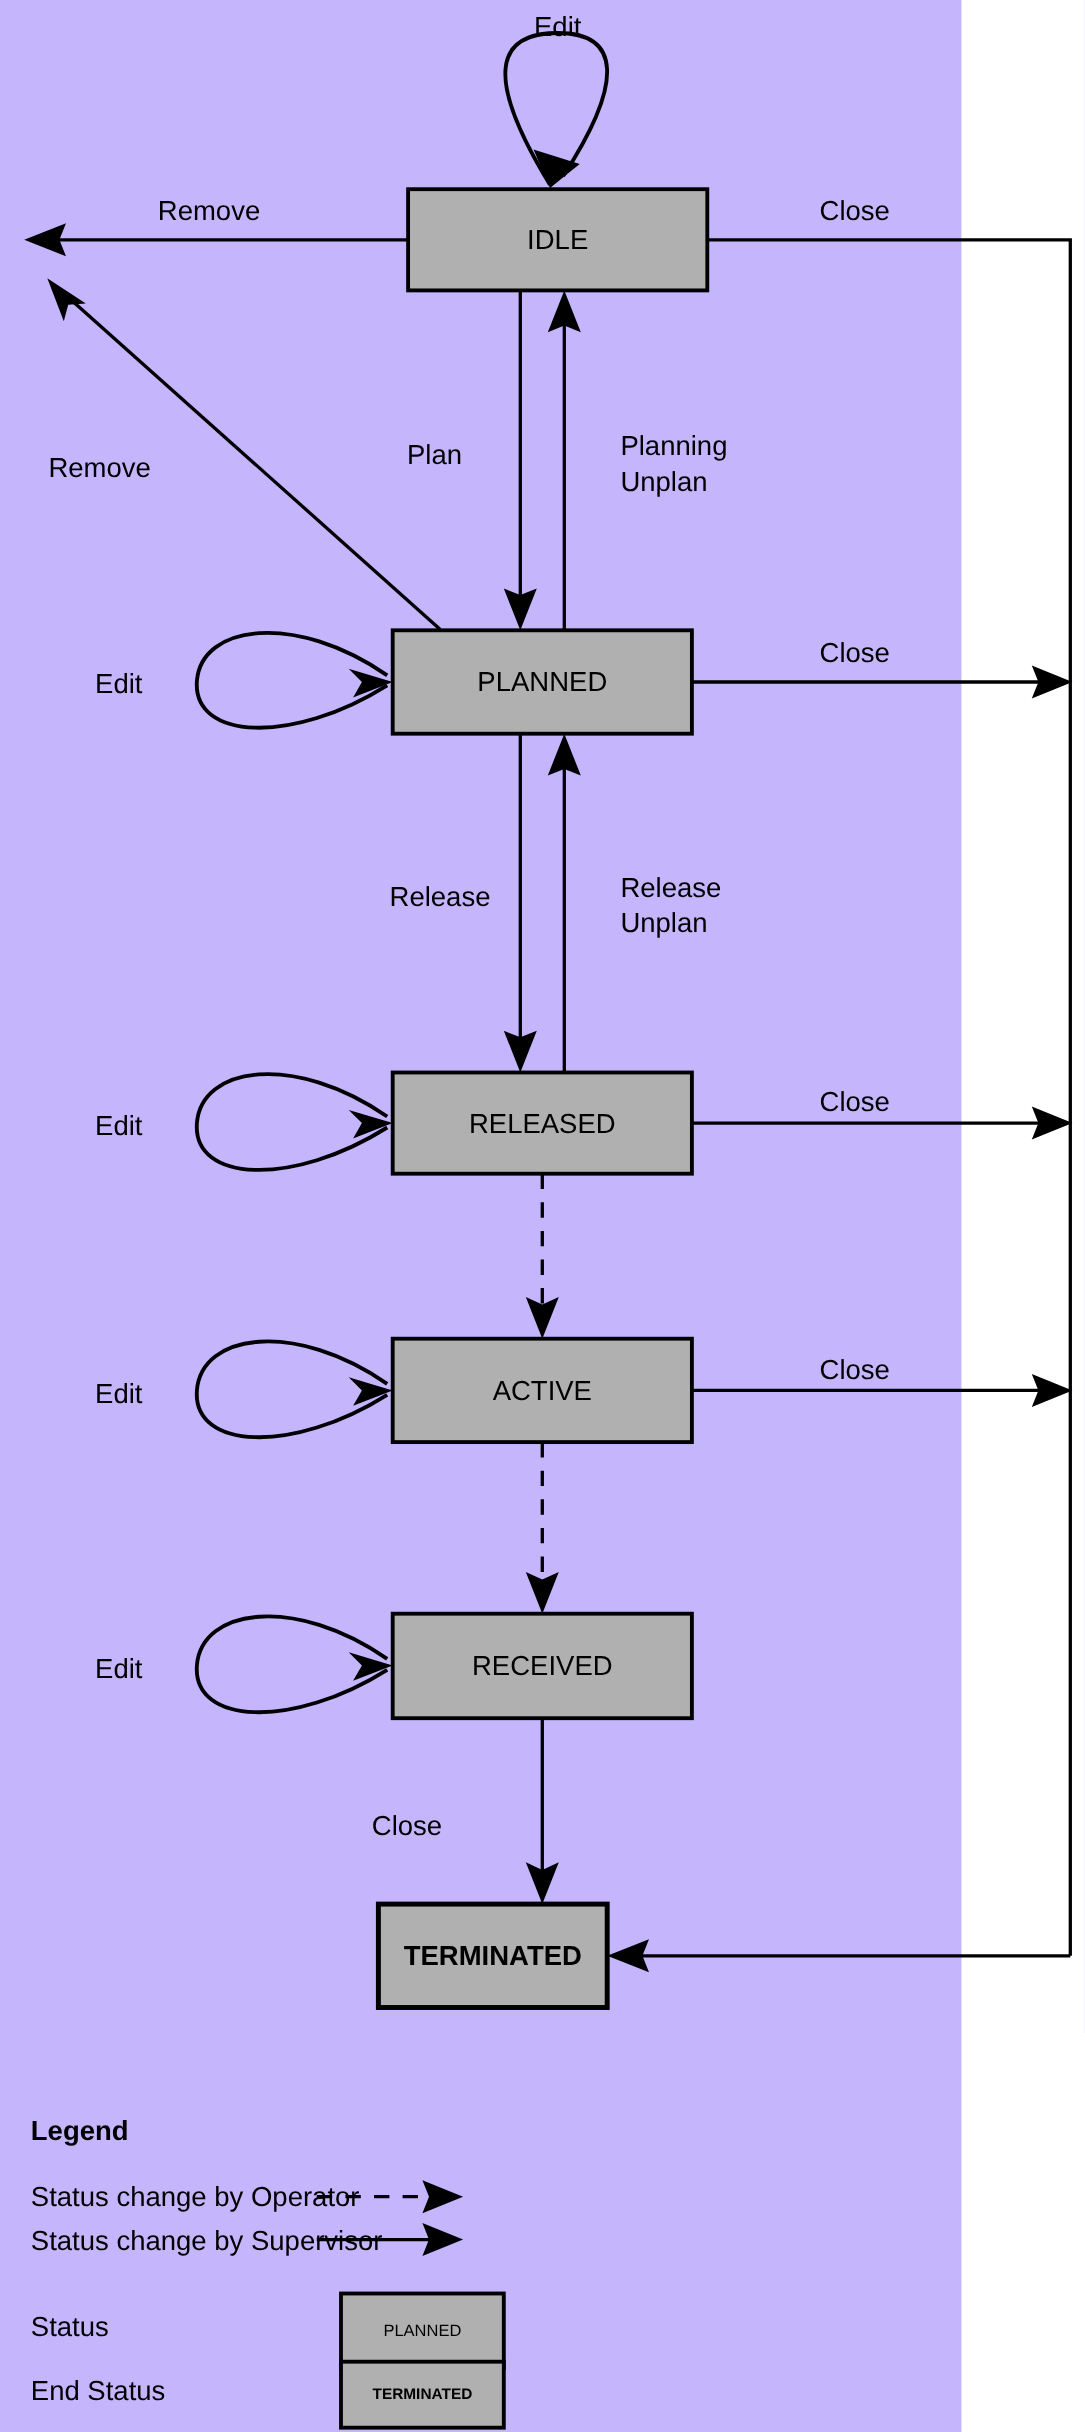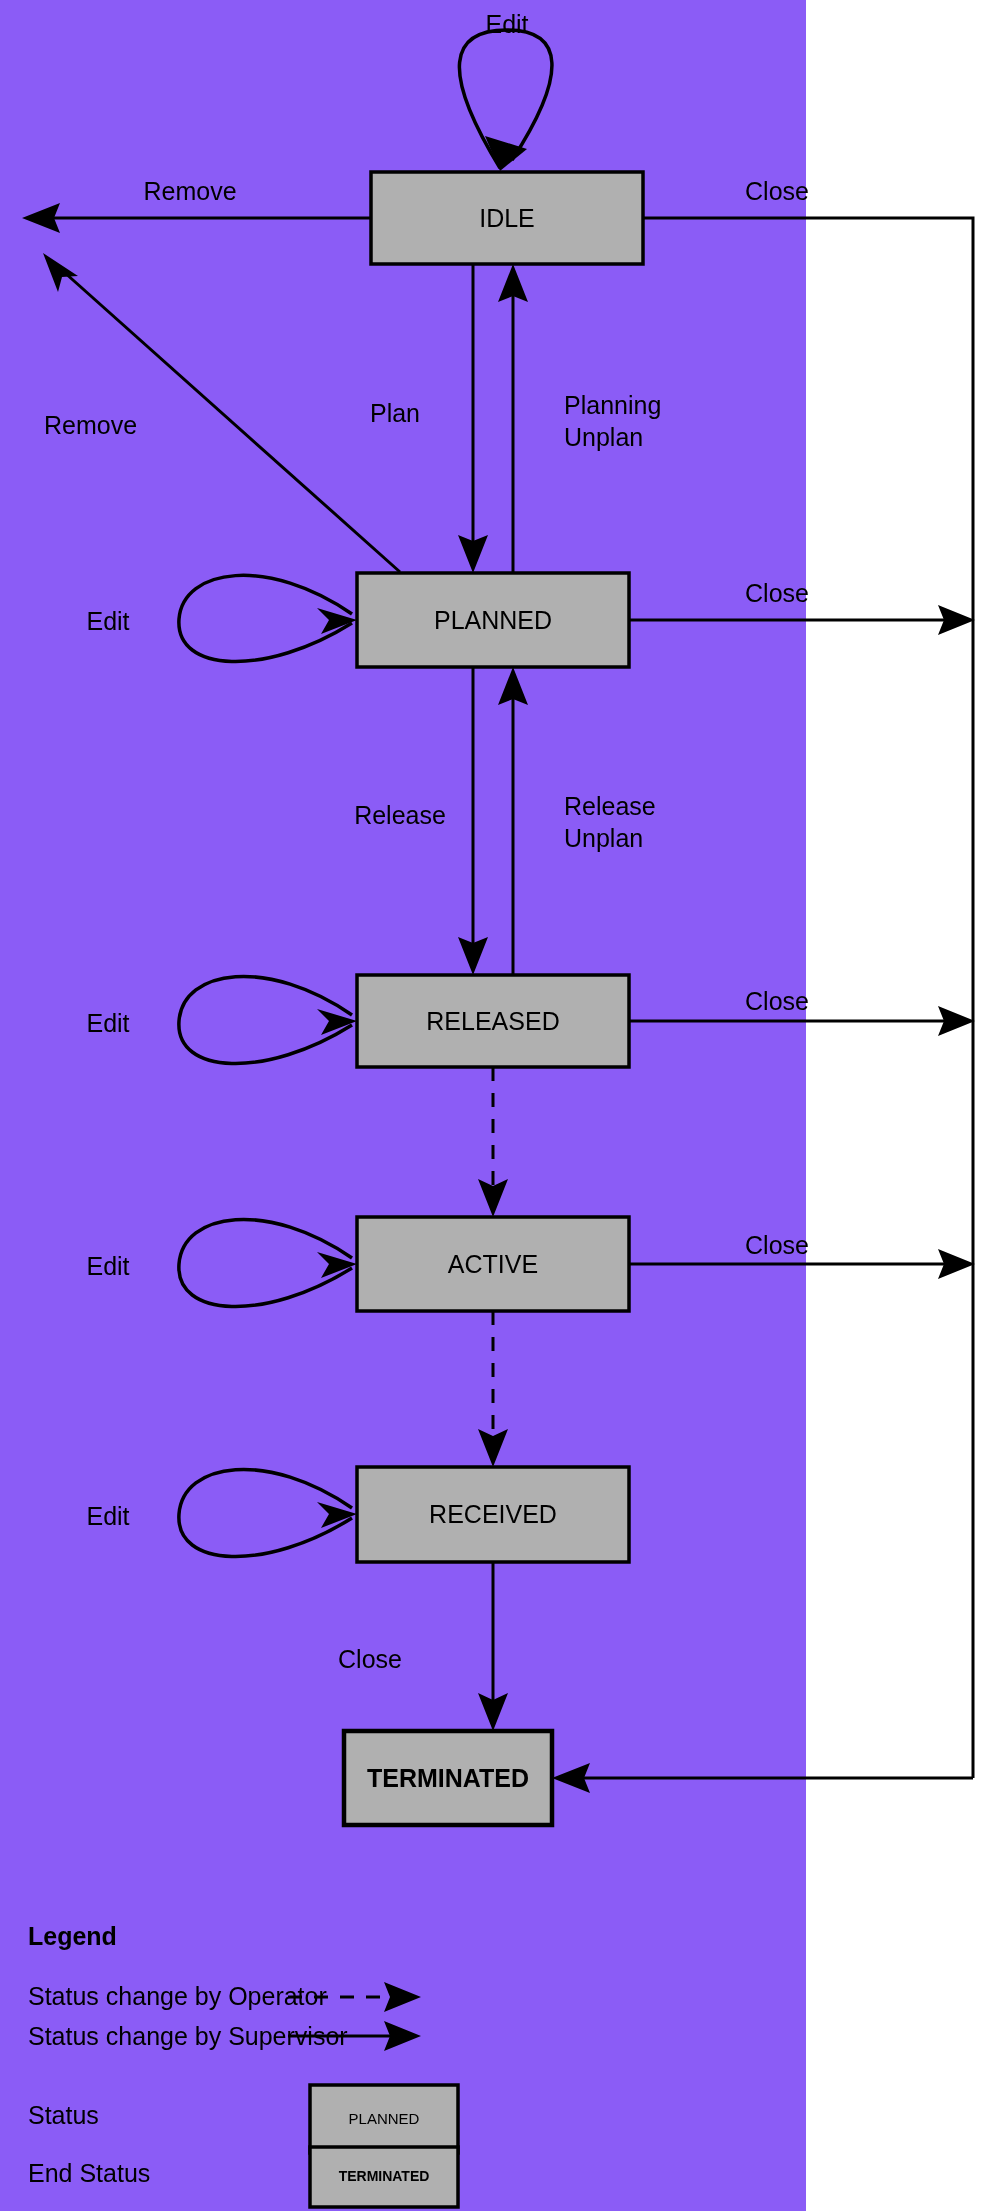--- a/index.html
+++ b/index.html
@@ -9,23 +9,23 @@
     background: #ffffff;
   }
   body {
     font-family: "Liberation Sans", "DejaVu Sans", sans-serif;
     width: 986px;
     height: 2211px;
     overflow: hidden;
   }
   #diagram-root {
     position: relative;
-    width: 806px;
+    width: 874px;
     height: 2211px;
-    background: #8b5cf6;
+    background: #c4b5fd;
   }
   svg#state-diagram {
     display: block;
     width: 986px;
     height: 2211px;
   }
   .edge-line {
     stroke: #000000;
     stroke-width: 3;
     fill: none;

